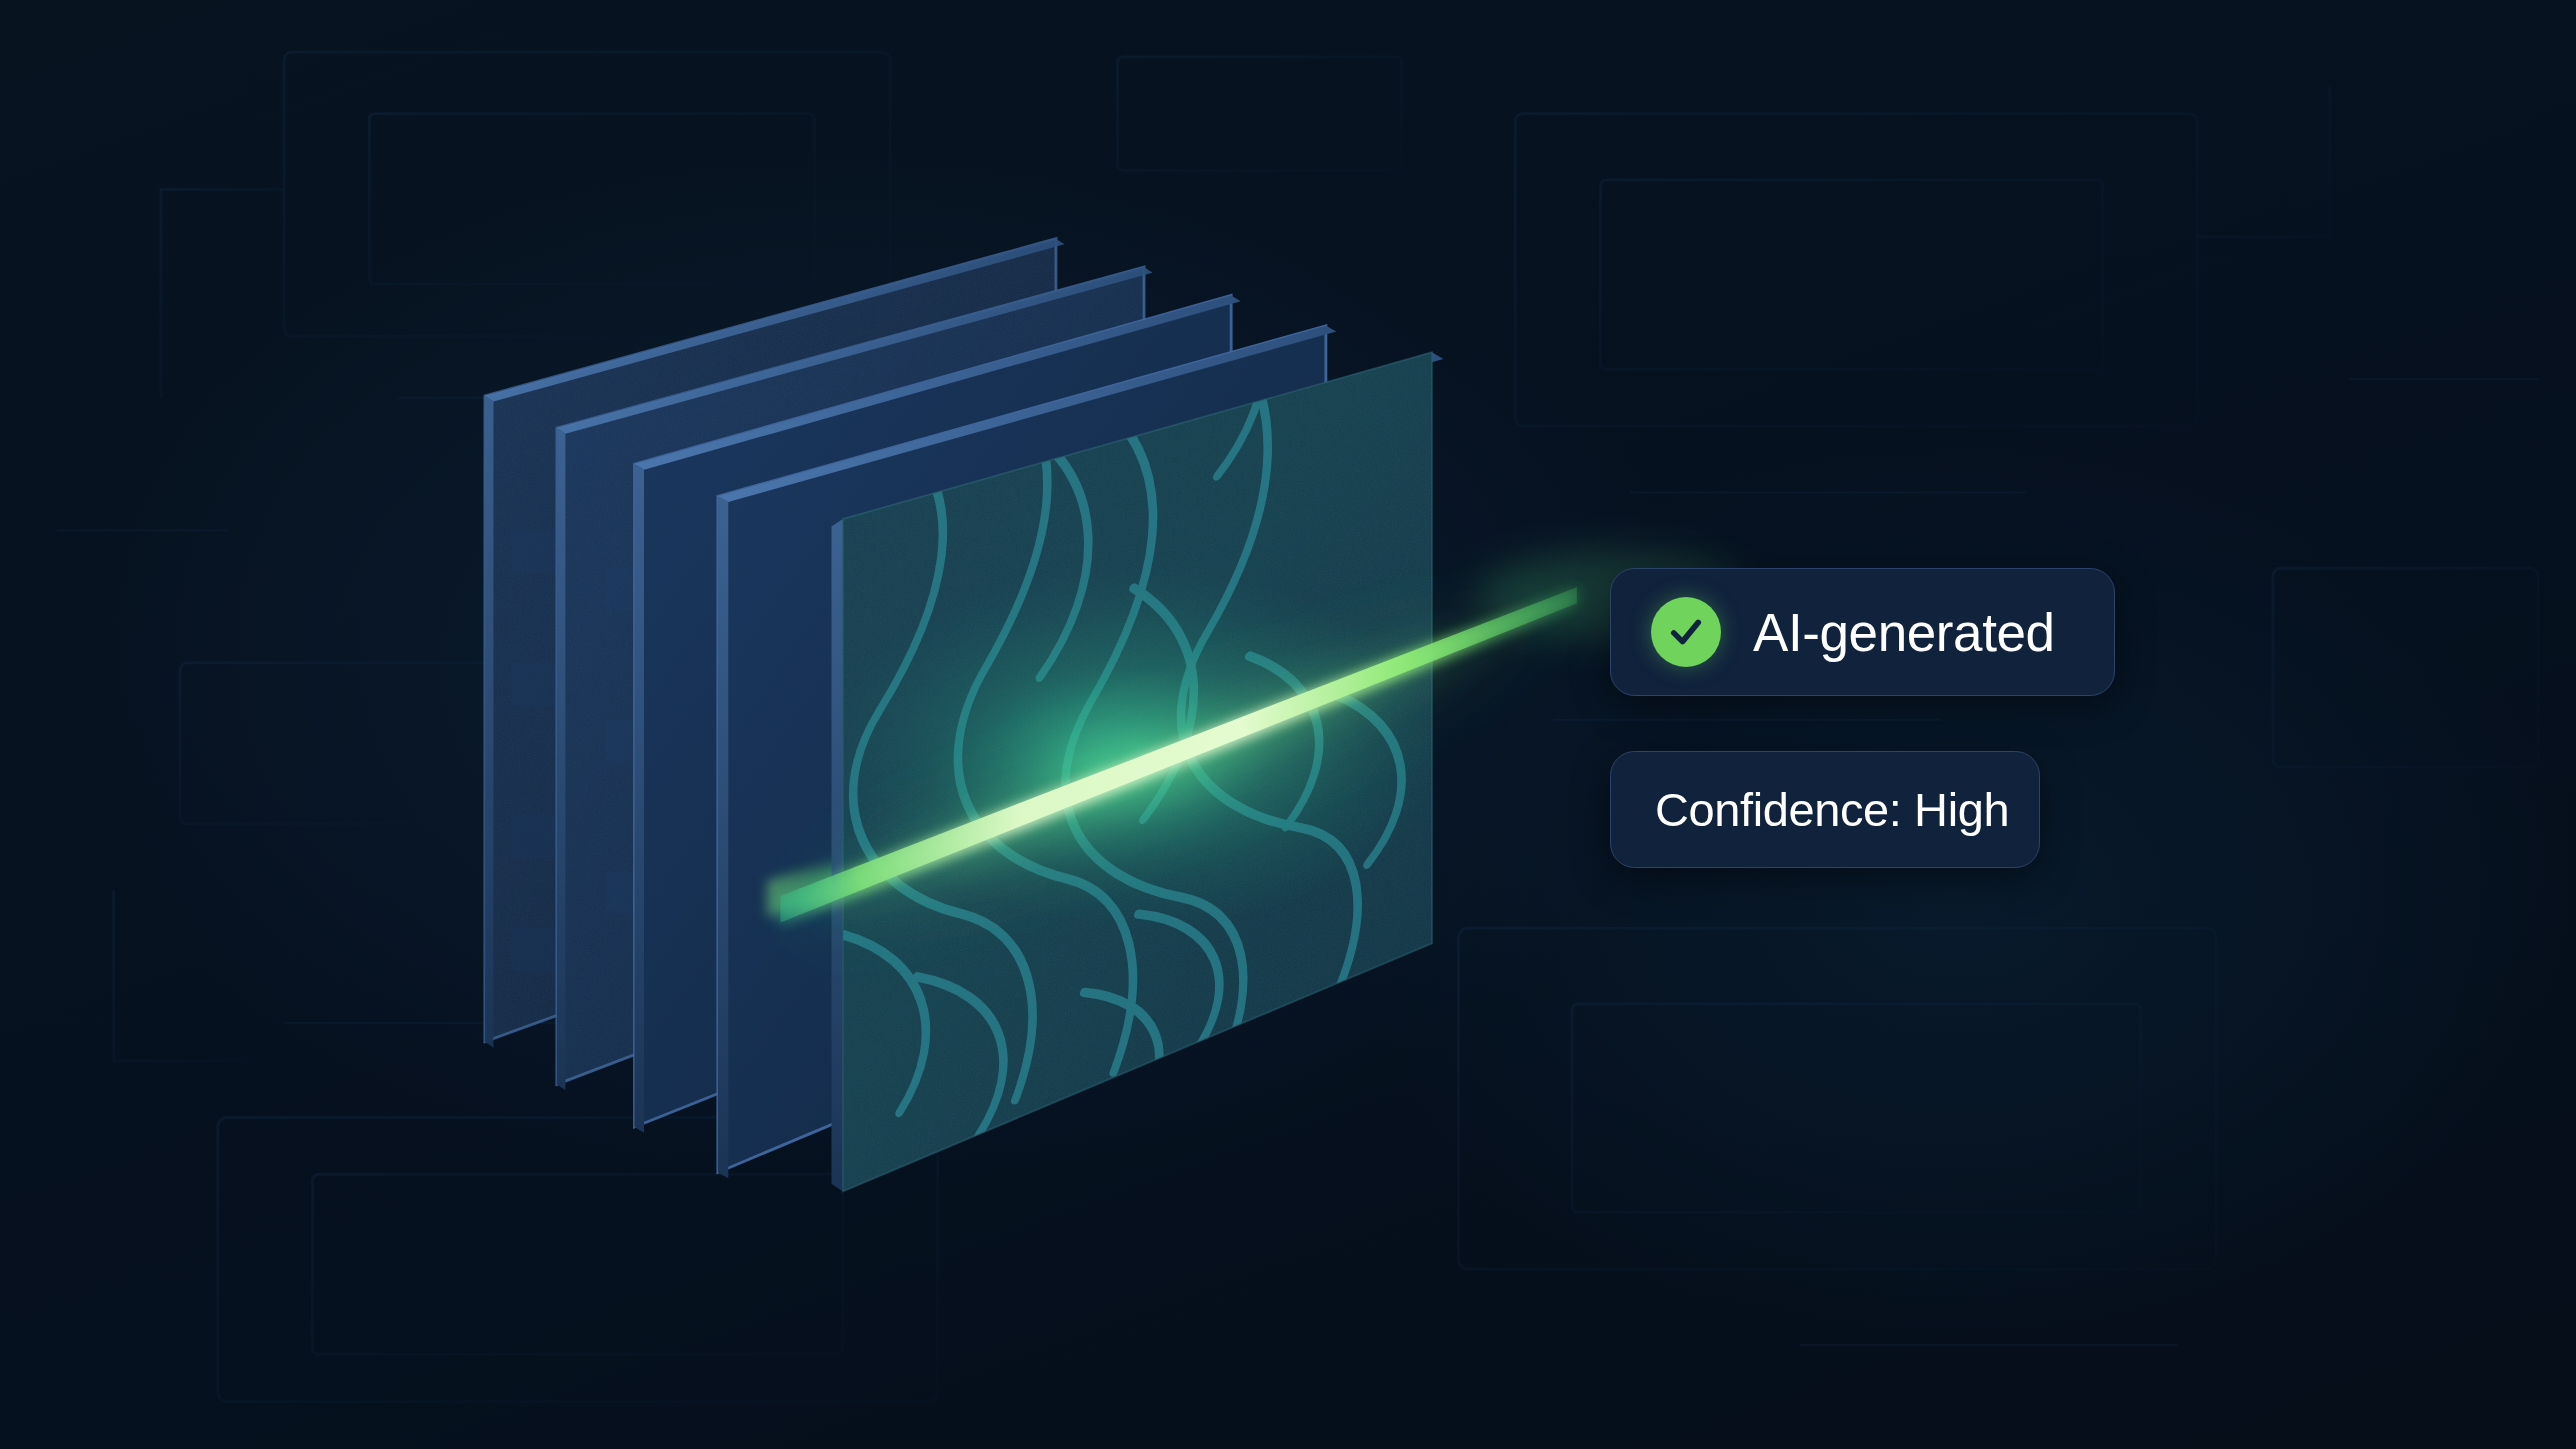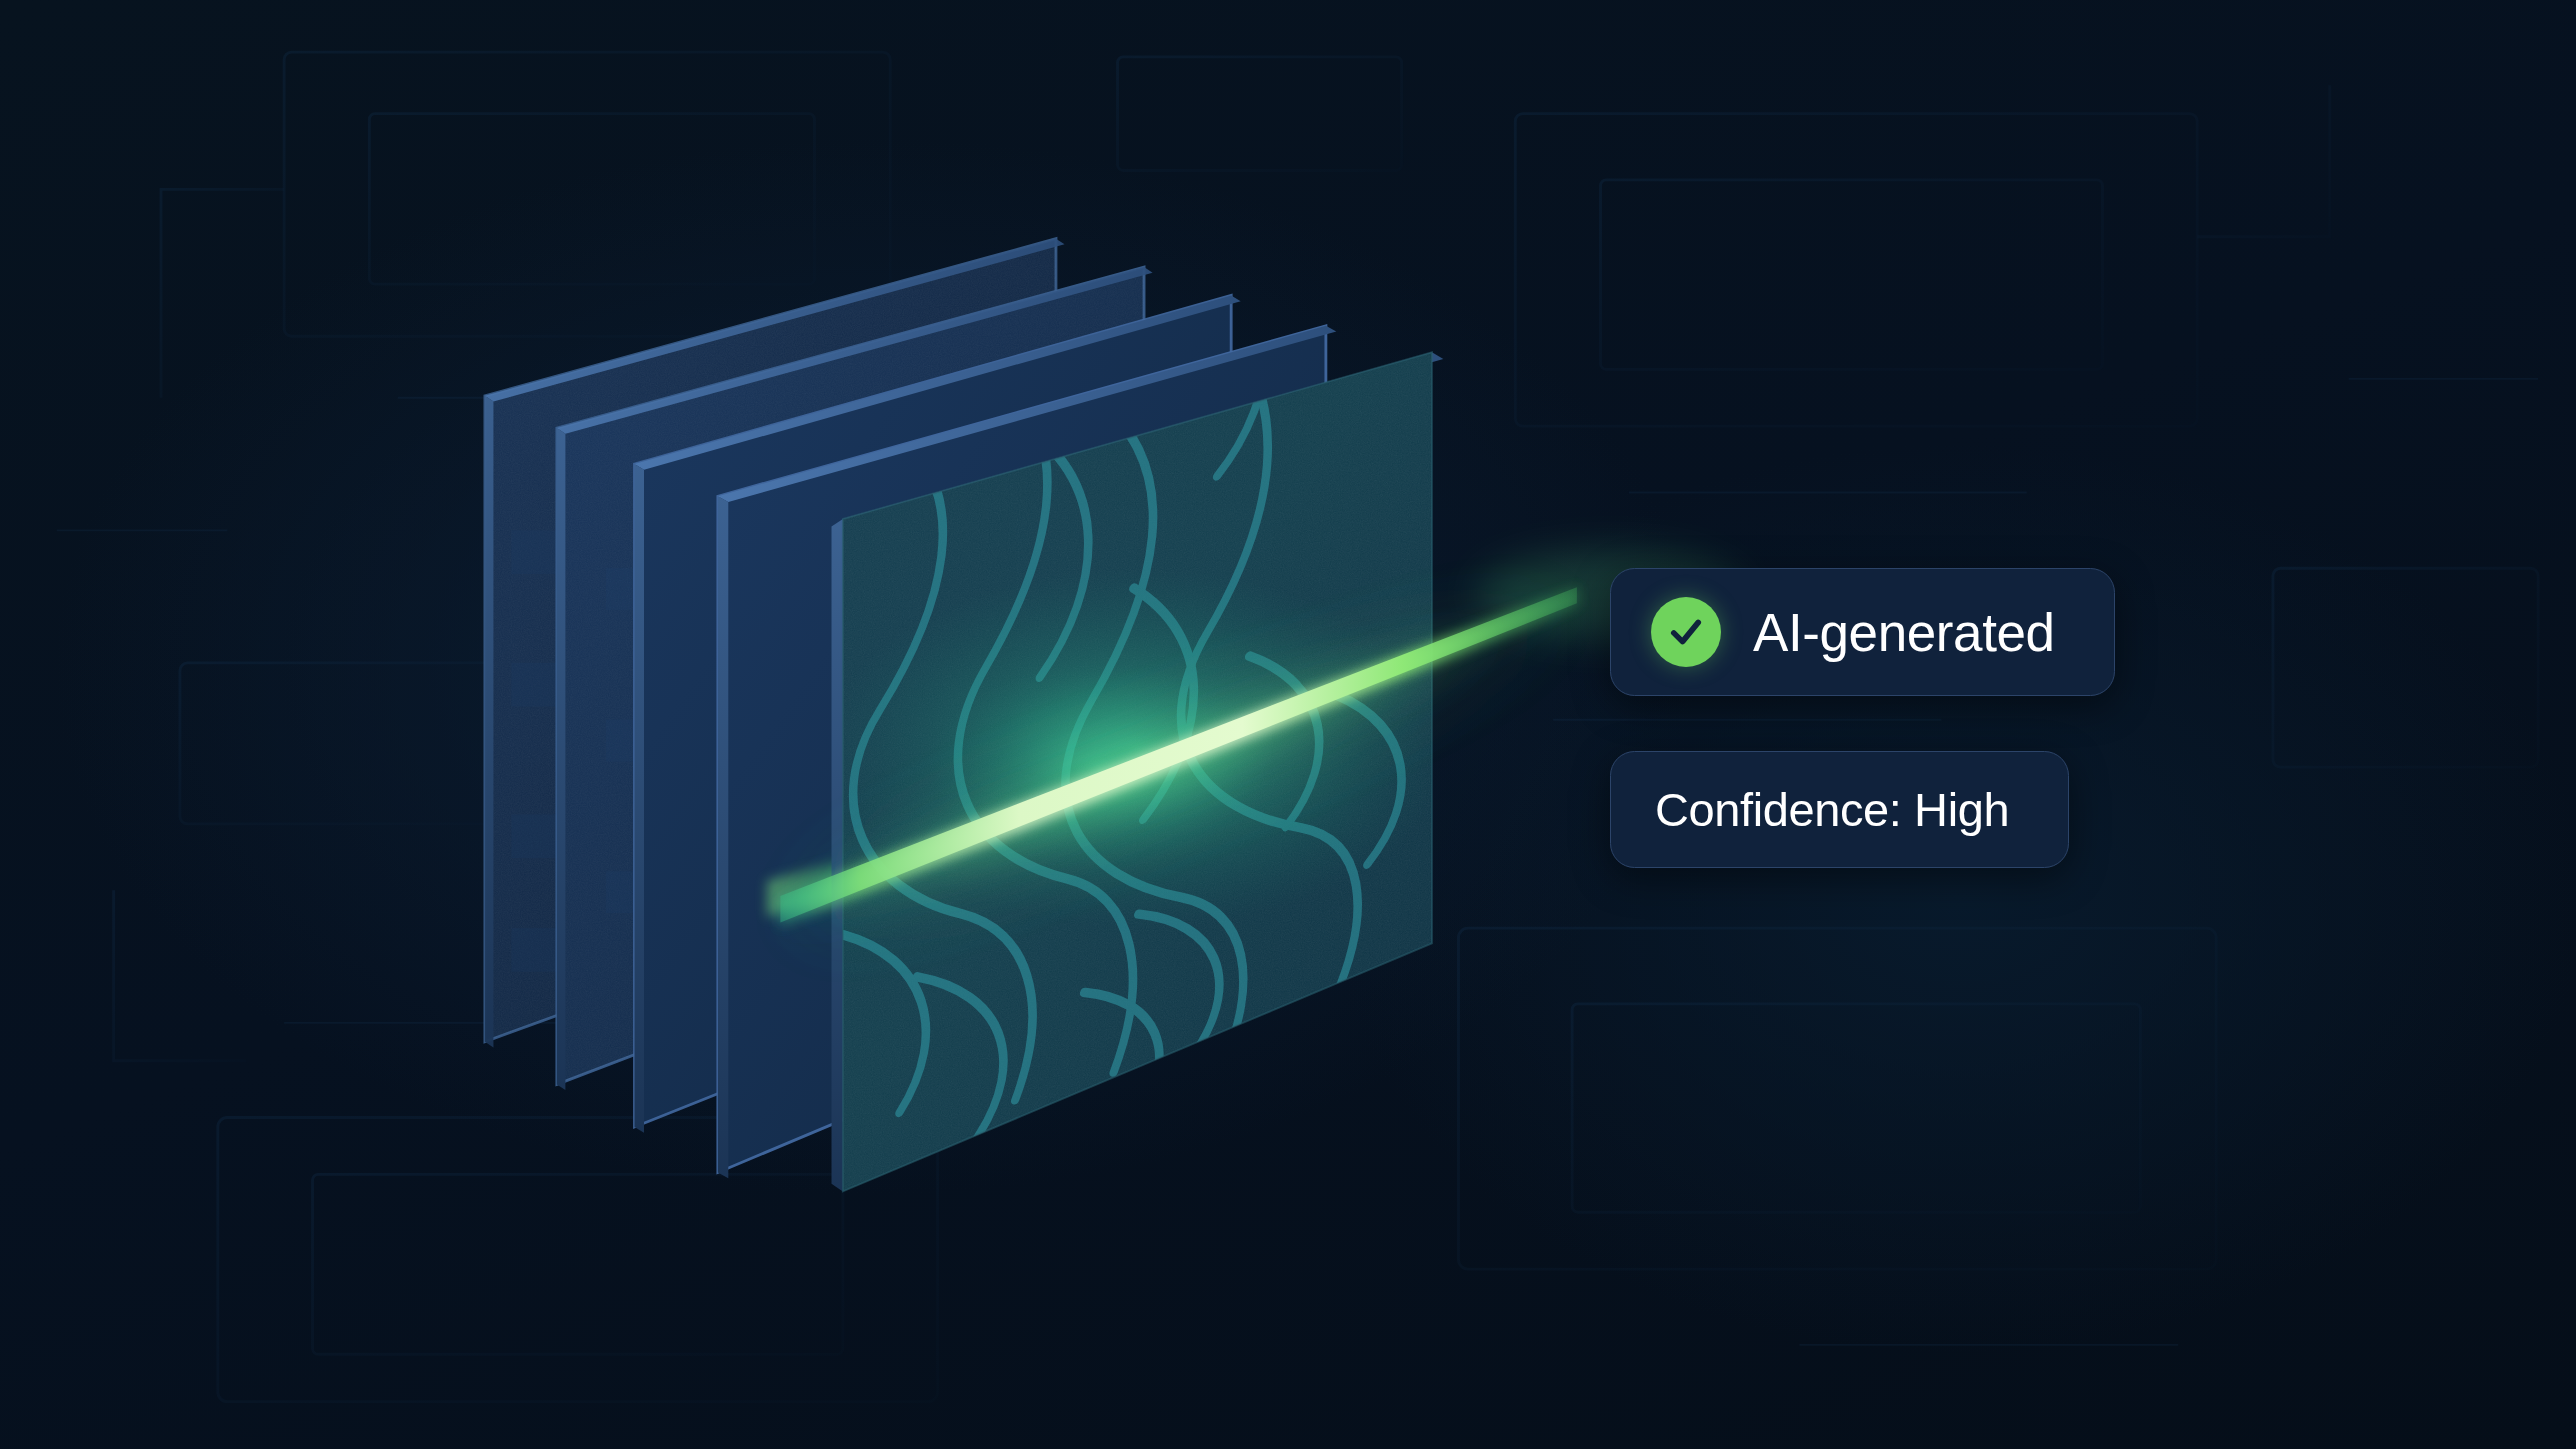--- a/index.html
+++ b/index.html
@@ -39,21 +39,21 @@
     background:#10223c;
     border:1.9px solid #2c4469;
     border-radius:24.6px;
     box-shadow:0 9.5px 38px rgba(0,0,0,.45);
   }
   .badge-primary {
     padding:28px 59px 28px 40px;
     gap:32px;
   }
   .badge-secondary {
-    padding:34px 59px 34px 44px;
+    padding:34px 30px 34px 44px;
     text-align:center;
   }
   .check-wrap {
     width:70px; height:70px;
     border-radius:50%;
     display:flex; align-items:center; justify-content:center;
     flex:0 0 auto;
     box-shadow:0 0 21px rgba(109,211,92,.35);
   }
   .check-wrap svg { width:42px; height:42px; display:block; }

